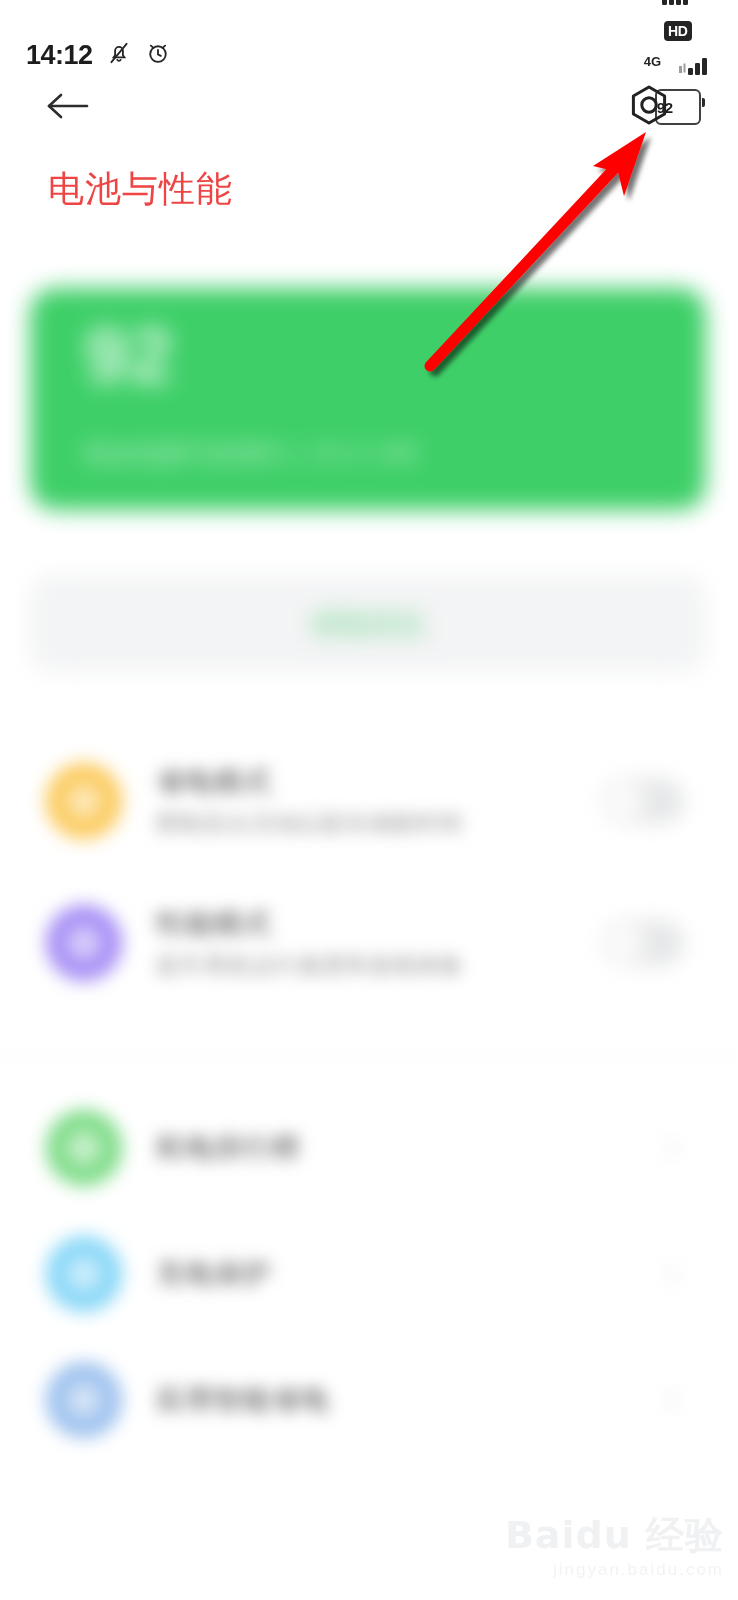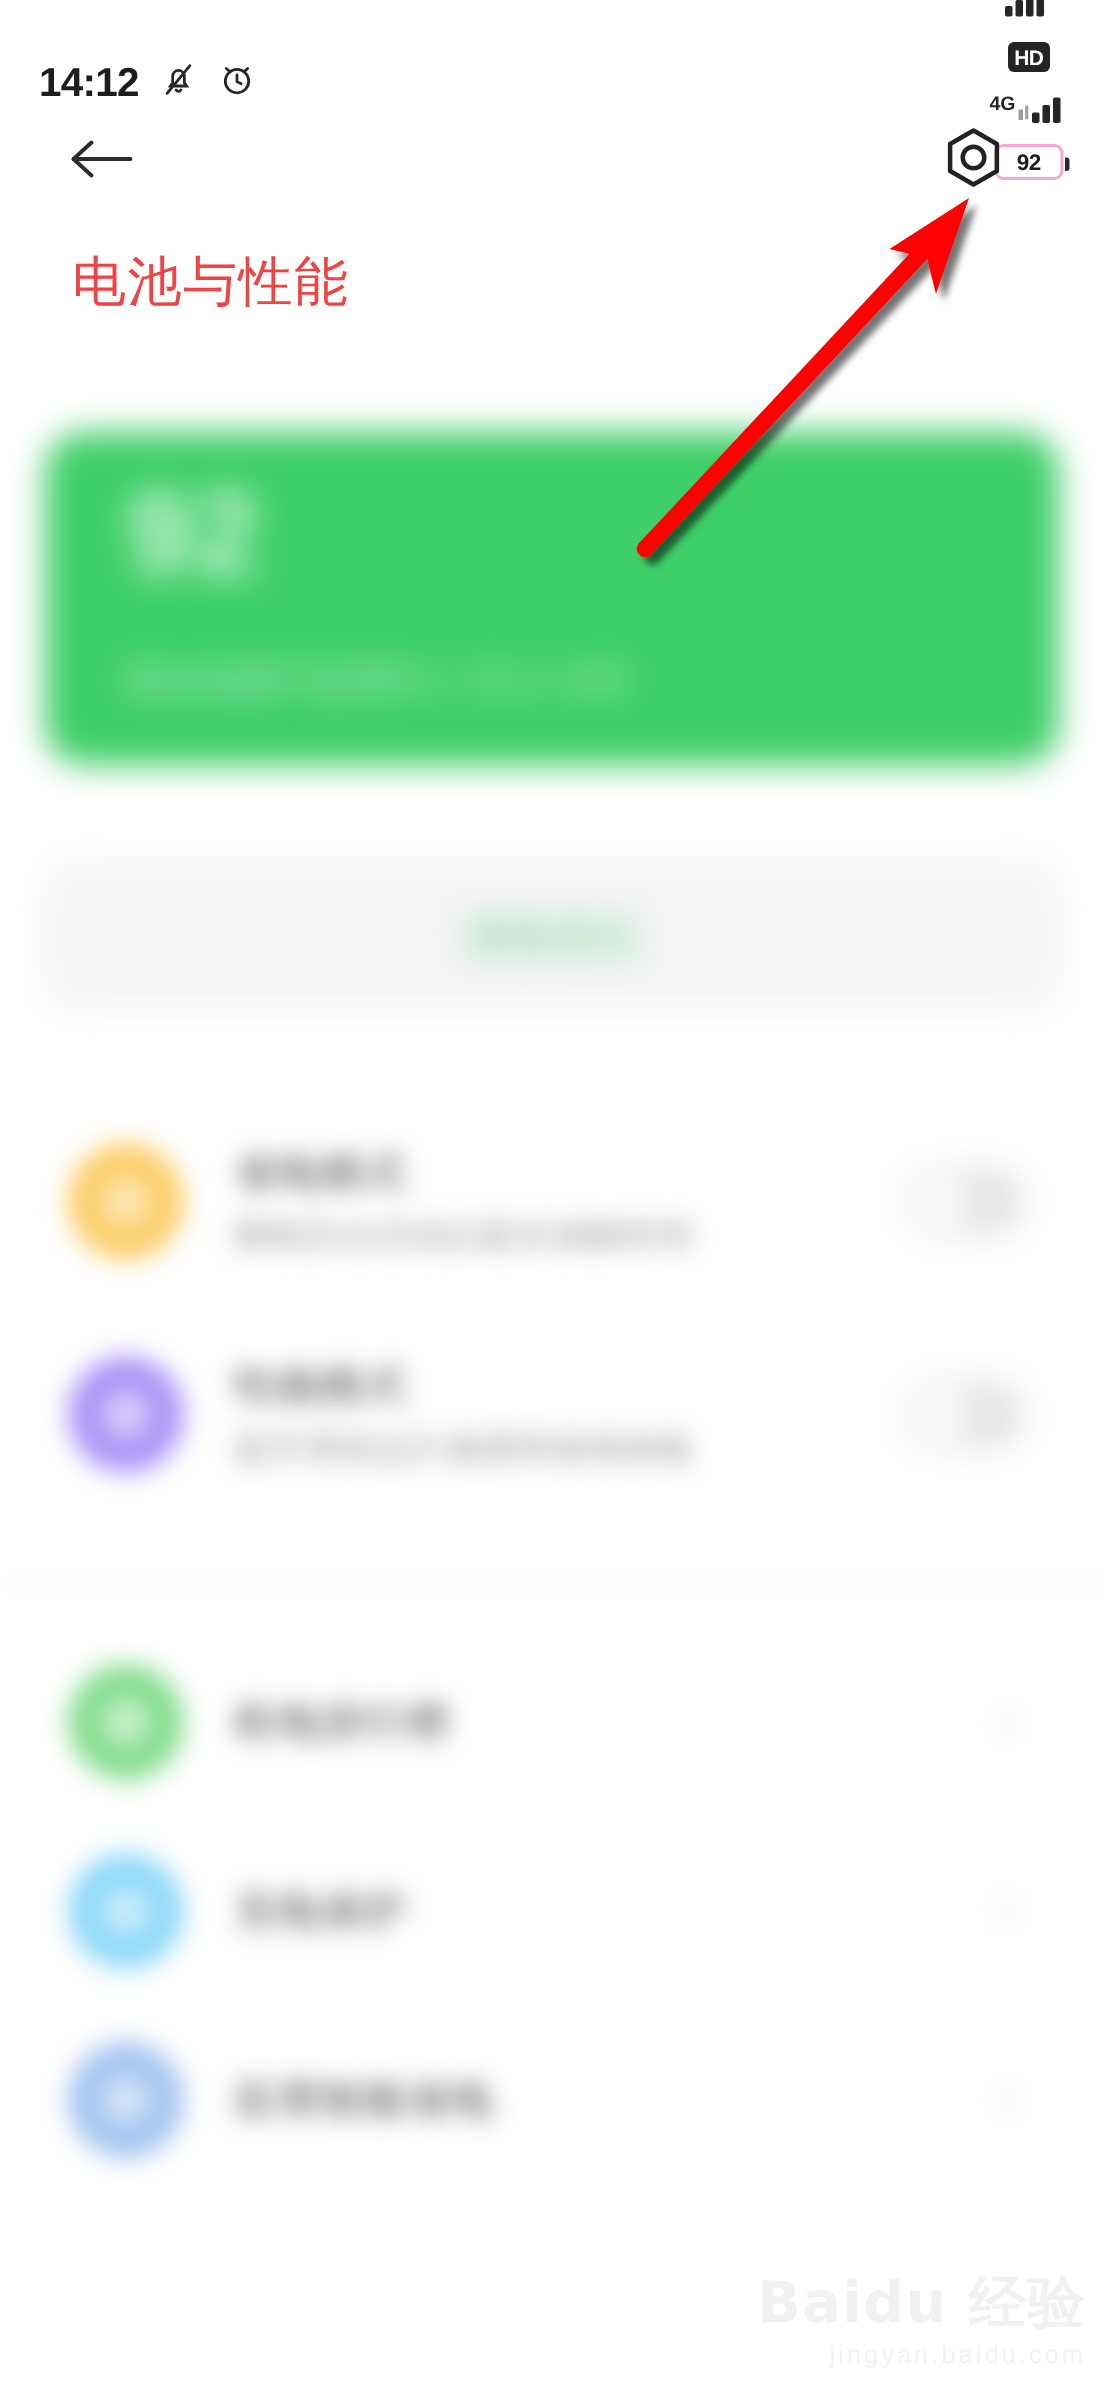--- a/index.html
+++ b/index.html
@@ -56,37 +56,36 @@
     border-radius: 4px;
     font-size: 14px;
     font-weight: bold;
     width: 28px;
     height: 20px;
     letter-spacing: -0.4px;
   }
   .net-wrap {
     display: flex;
     align-items: flex-end;
-    gap: 1px;
+    gap: 17px;
   }
   .net-label {
     font-size: 13px;
     font-weight: bold;
     color: #242424;
     line-height: 1;
     margin-bottom: 10px;
   }
   .batt {
     position: relative;
     display: inline-flex;
     align-items: center;
-    justify-content: center;
     width: 46px;
-    height: 24px;
-    border: 2px solid #f9a8d4;
+    height: 36px;
+    border: 2px solid #404040;
     border-radius: 6px;
     box-sizing: border-box;
   }
   .batt-num {
     font-size: 15px;
     font-weight: bold;
     color: #1d1d1d;
     letter-spacing: -0.3px;
   }
   .batt-cap {

